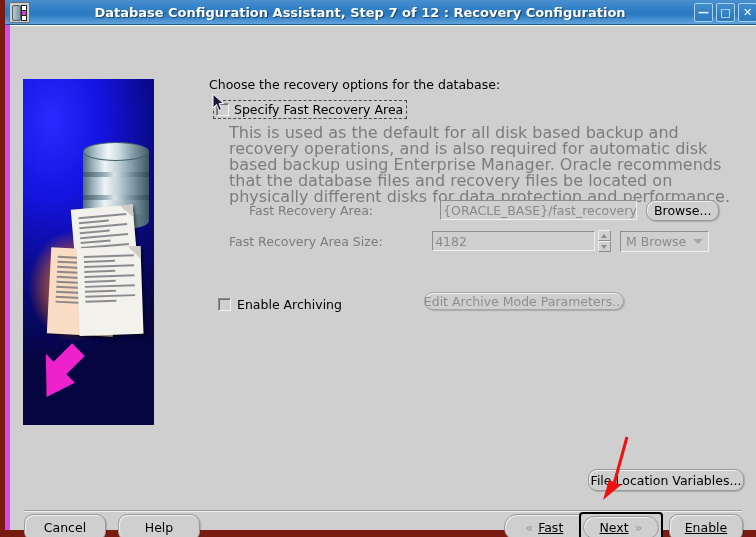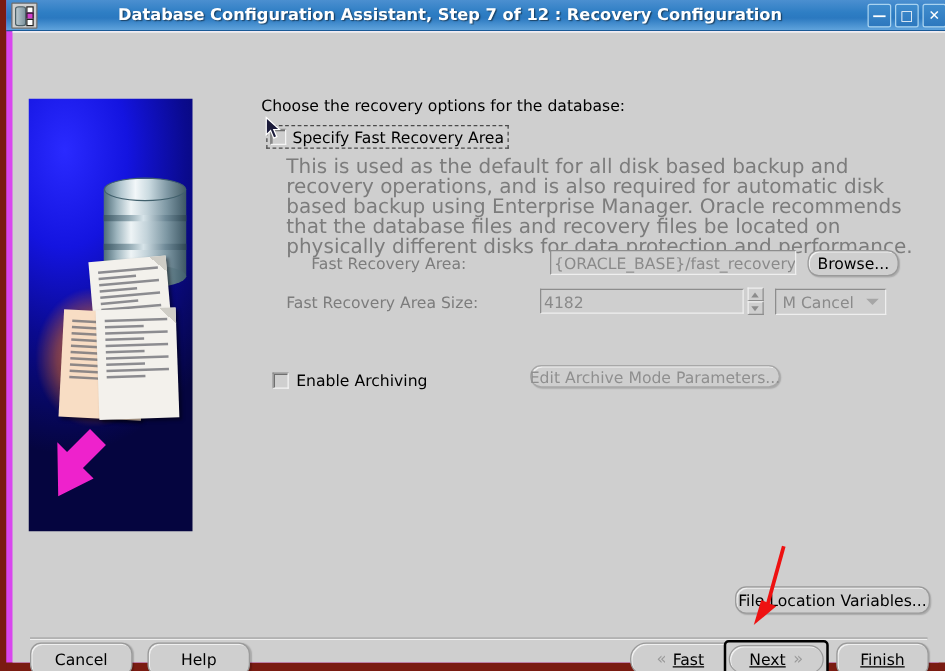--- a/index.html
+++ b/index.html
@@ -345,21 +345,21 @@
         <div class="field" style="width:175px;height:20px;margin-left:25px;">4182</div>
         <div class="spinner">
           <div class="spin-half">
               <div class="tri-up"></div>
             </div>
           <div class="spin-half">
               <div class="tri-dn"></div>
             </div>
         </div>
         <div class="combo" style="width:95px;height:21px;margin-left:9px;">
-          <div class="cap">M Cancel</div>
+          <div class="cap">M Browse</div>
           <div class="tri"></div>
         </div>
       </div>
 
       <div class="cb2">
         <div class="cbox"></div>
         <div class="lbl">Enable Archiving</div>
       </div>
       <div class="btn dis" style="position:absolute;left:414px;top:266px;width:200px;height:18px;">Edit Archive Mode Parameters...</div>
 
@@ -379,21 +379,21 @@
       </div>
 
       <div class="next-focus">
         <div class="next-inner">
           <span class="u">Next</span>
           <span class="chev">»</span>
         </div>
       </div>
 
       <div class="btn footer-btn" style="left:659px;top:488px;width:74px;height:27px;">
-          <span class="u">Finish</span>
+          <span class="u">Enable</span>
         </div>
 
     </div>
   </div>
 
   <svg class="annot">
     <line x1="622" y1="437" x2="609" y2="484" stroke="#ee1111" stroke-width="3"></line>
     <polygon points="598,500 604,480 616,485" fill="#ee1111"></polygon>
   </svg>
 

